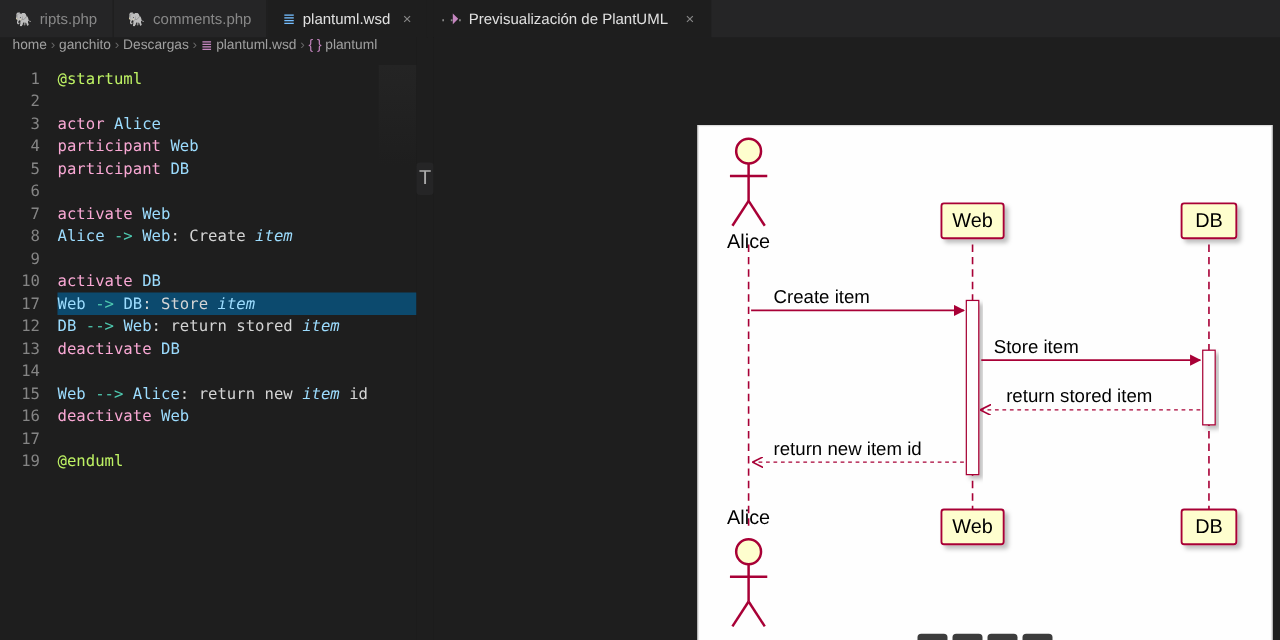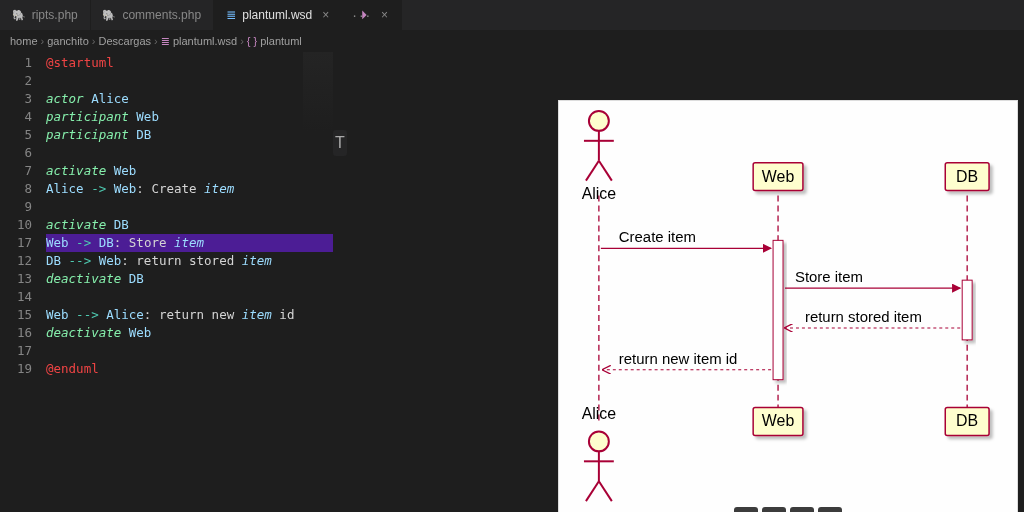--- a/index.html
+++ b/index.html
@@ -8,36 +8,36 @@
 
   
   .editor-pane { width: 333px; height: 100%; display: flex; flex-direction: column; background: #1e1e1e; position: relative; }
   .tabs { height: 30px; background: #252526; display: flex; align-items: stretch; }
   .tab { display: flex; align-items: center; gap: 6px; padding: 0 12px; font-size: 12px; color: #888; border-right: 1px solid #1e1e1e; cursor: pointer; white-space: nowrap; }
   .tab.active { background: #1e1e1e; color: #e0e0e0; }
   .tab .dot-php { color: #a074c4; font-size: 11px; }
   .tab .close { margin-left: 4px; font-size: 12px; color: #888; }
   .tab-overflow { display:flex; align-items:center; padding:0 10px; color:#888; font-size:14px; letter-spacing:2px; }
 
-  .breadcrumbs { height: 22px; display: flex; align-items: center; font-size: 11px; color: #a0a0a0; padding-left: 10px; gap: 3px; background:#1e1e1e; }
+  .breadcrumbs { height: 22px; display: flex; align-items: flex-start; font-size: 11px; color: #a0a0a0; padding-left: 10px; gap: 3px; background:#1e1e1e; }
   .breadcrumbs .sep { color: #666; }
   .bc-icon { color:#c586c0; }
 
   .code-area { flex: 1; display: flex; font-family: Consolas, Menlo, monospace; font-size: 12.5px; line-height: 18px; position:relative; }
   .gutter { width: 40px; text-align: right; color: #858585; padding: 2px 8px 0 0; }
   .gutter .ln { height: 18px; }
   .code { flex:1; padding: 2px 0 0 6px; white-space: pre; color:#d4d4d4; }
   .code .row { height:18px; }
-  .tok-dir   { color:#ef4444; }   
-  .tok-key   { color:#86efac;font-style:italic; }   
+  .tok-dir   { color:#bef264; }   
+  .tok-key   { color:#f9a8d4; }   
   .tok-ident { color:#9cdcfe; }   
   .tok-op    { color:#4ec9b0; }   
   .tok-punc  { color:#d4d4d4; }
   .tok-item  { color:#9cdcfe;font-style:italic; }
-  .hlrow     { background:#4c1d95; }
+  .hlrow     { background:#0c4a6e; }
   .minimap { position:absolute; top:0; right:0; width:30px; height:80px; background:linear-gradient(#2a2a2a,#1e1e1e); opacity:.5; }
 
   .editor-right-edge { width:14px; height:100%; background:#1e1e1e; display:flex; flex-direction:column; align-items:center; }
   .edge-letter { margin-top:130px; width:14px; height:26px; background:#252526; border-radius:3px; color:#aaa; font-size:16px; display:flex; align-items:center; justify-content:center;}
 
   
   .preview-pane { flex:1; height:100%; background:#1e1e1e; display:flex; flex-direction:column; }
   .preview-tabs { height: 30px; background: #252526; display: flex; }
   .ptab { display:flex; align-items:center; gap:8px; padding:0 14px; font-size:12px; color:#e0e0e0; background:#1e1e1e; }
   .ptab .close { color:#888; margin-left:6px; }
@@ -114,20 +114,21 @@
 </div>
 
 <div class="editor-right-edge">
   <div class="edge-letter">T</div>
 </div>
 
 <div class="preview-pane">
   <div class="preview-tabs">
     <div class="ptab">
       <span class="eye">⏵</span>
+      <span>Previsualización de PlantUML</span>
       <span class="close">×</span>
     </div>
   </div>
   <div class="preview-body">
     <div class="uml-canvas">
       <svg viewBox="0 0 460 430">
         <defs>
           <marker id="arrow" viewBox="0 0 10 10" refX="9" refY="5" markerWidth="7" markerHeight="7" orient="auto-start-reverse">
             <path d="M0,0 L10,5 L0,10 z" fill="#a80036"></path>
           </marker>

